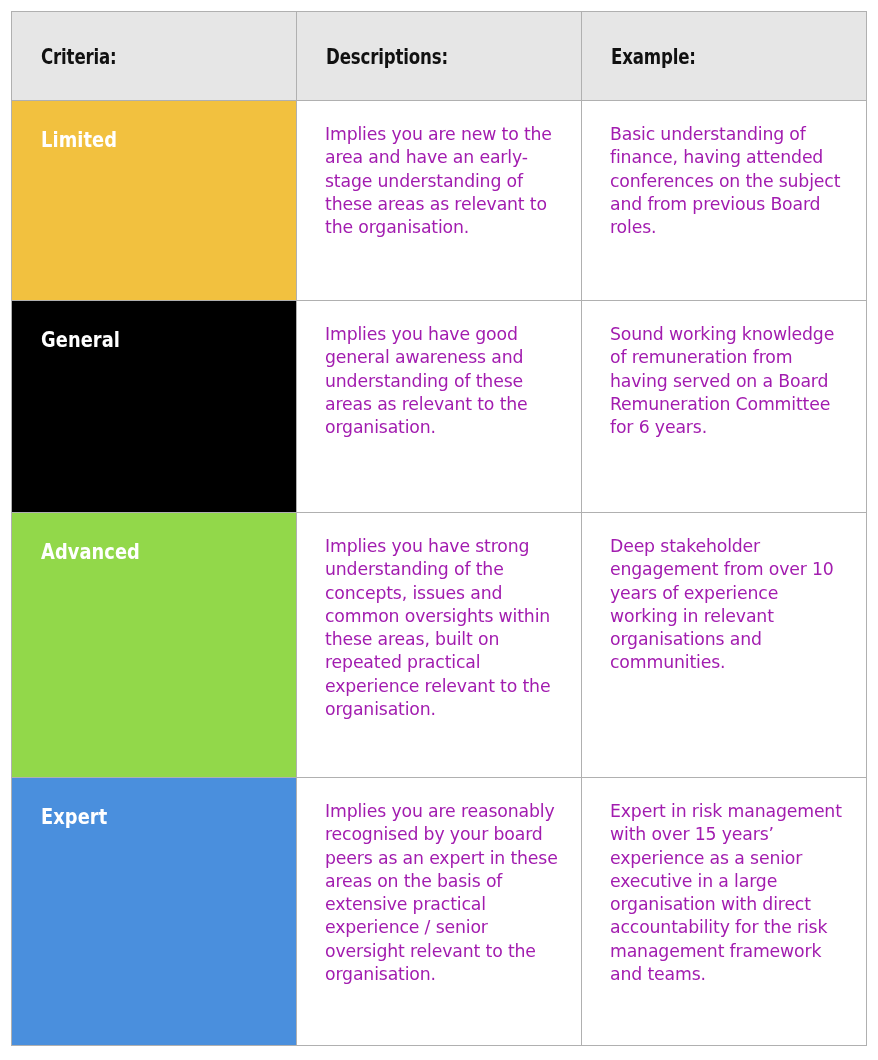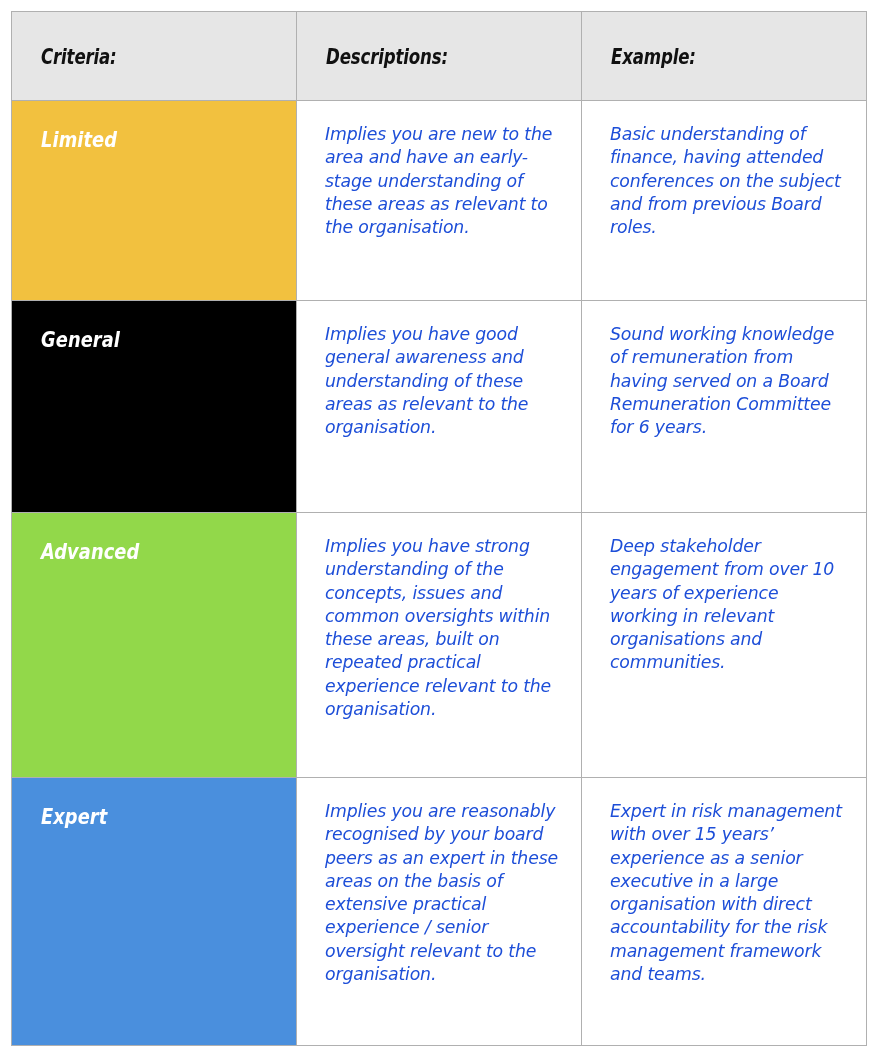--- a/index.html
+++ b/index.html
@@ -78,36 +78,36 @@
   }
 
   td.text-cell {
     padding: 22px 16px 10px 28px;
   }
   .cell-text {
     display: block;
     font-family: "DejaVu Sans", "Liberation Sans", sans-serif;
     font-size: 17.3px;
     line-height: 23.3px;
-    color: #1d4ed8;
+    color: #a21caf;
     letter-spacing: -0.15px;
     white-space: pre-line;
   }
 
   
   tr.row-limited  { height: 200px; }
   tr.row-general  { height: 212px; }
   tr.row-advanced { height: 265px; }
   tr.row-expert   { height: 268px; margin-left: 36px; }
 </style>
 </head>
 <body>
 
 <div class="sheet">
-  <table class="criteria-table" style="border-color: rgb(176, 176, 176); font-style: italic;">
+  <table class="criteria-table" style="border-color: rgb(176, 176, 176);">
     <colgroup>
       <col class="col-criteria">
       <col class="col-descriptions">
       <col class="col-example">
     </colgroup>
     <thead>
       <tr class="header-row">
         <th style="background: rgb(230, 230, 230); border-color: rgb(176, 176, 176);">
           <span class="header-label">Criteria:</span>
         </th>

